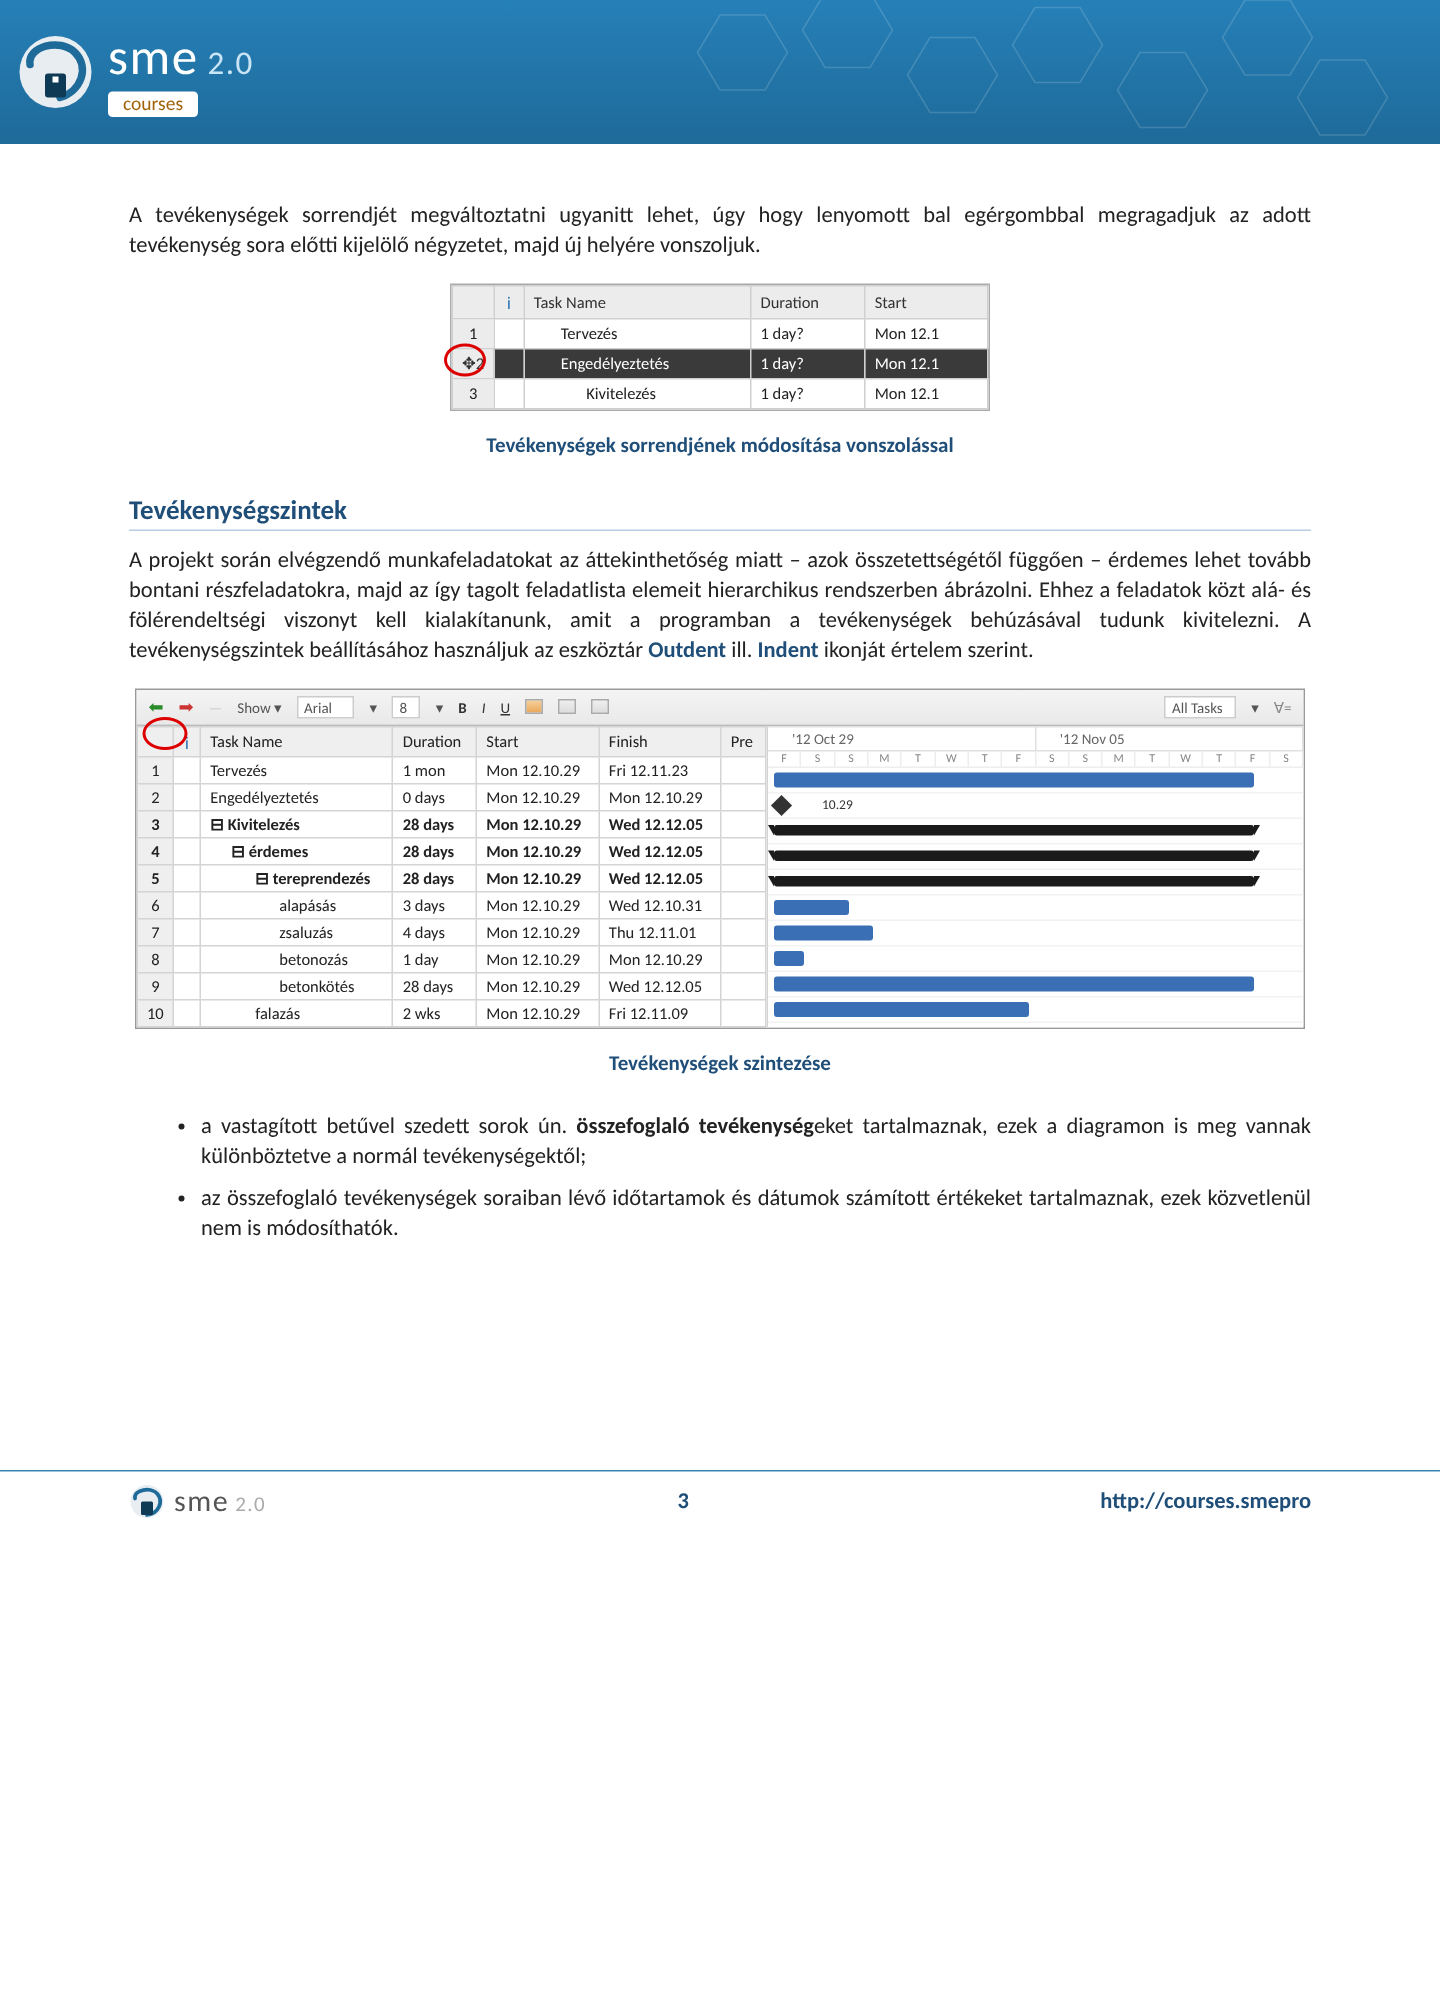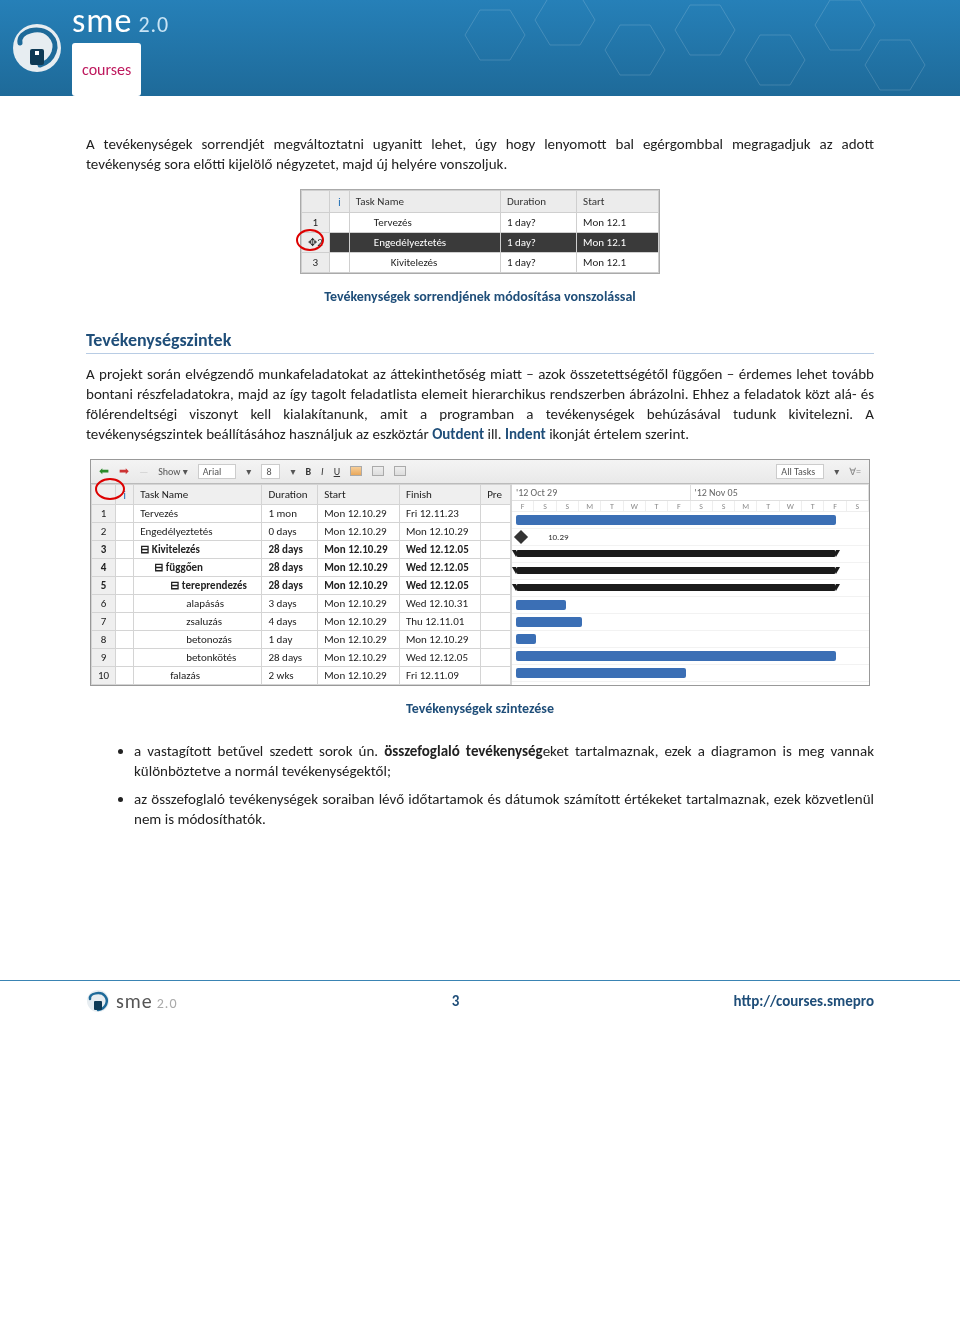--- a/index.html
+++ b/index.html
@@ -36,22 +36,22 @@
     width: 54px; height: 54px;
   }
   .logo-text {
     display: flex; flex-direction: column; justify-content: center;
   }
   .logo-sme {
     color: #fff; font-size: 34px; font-weight: 400; letter-spacing: 1px;
   }
   .logo-sme .two { color: #c9e4f5; font-size: 22px; margin-left: 6px; }
   .logo-courses {
-    background: #fff; color: #be185d; font-size: 16px;
-    padding: 17px 10px; border-radius: 3px; width: fit-content;
+    background: #fff; color: #a16207; font-size: 13px;
+    padding: 1px 10px; border-radius: 3px; width: fit-content;
     margin-top: 2px;
   }
   
   .page {
     padding: 32px 86px 10px 86px;
   }
   h2.section-title {
     color: #1f4e79;
     font-size: 19px;
     font-weight: 700;
@@ -163,21 +163,21 @@
     background:#fff;
     border-left:1px solid #d4d4d4;
     position:relative;
     min-width:340px;
   }
   .s2-gantt-header {
     height: 28px;
     display:flex; flex-direction:column;
   }
   .s2-gantt-dates { display:flex; font-size:10px; color:#666; }
-  .s2-gantt-dates div { flex:1; border:1px solid #e0e0e0; border-left:none; padding:1px 4px; }
+  .s2-gantt-dates div { flex:1; border:1px solid #e0e0e0; border-left:none; padding:1px 16px; }
   .s2-gantt-days { display:flex; font-size:8px; color:#888; }
   .s2-gantt-days div { flex:1; border:1px solid #eee; border-top:none; border-left:none; text-align:center; }
   .s2-gantt-rows { }
   .s2-gantt-row { height:17px; border-bottom:1px solid #f2f2f2; position:relative; }
   .bar { position:absolute; top:3px; height:10px; border-radius:2px; }
   .bar.sum { background:#1b1b1b; height:7px; top:4px; }
   .bar.sum::before, .bar.sum::after { content:""; position:absolute; top:0; width:0; height:0; border-top:7px solid #1b1b1b; }
   .bar.sum::before { left:-4px; border-left:4px solid transparent; }
   .bar.sum::after { right:-4px; border-right:4px solid transparent; }
   .bar.task { background:#3b6fb5; }
@@ -348,21 +348,21 @@
                 <td></td>
                 <td class="indent0">⊟ Kivitelezés</td>
                 <td>28 days</td>
                 <td>Mon 12.10.29</td>
                 <td>Wed 12.12.05</td>
                 <td></td>
               </tr>
               <tr class="boldrow">
                 <td class="rownum">4</td>
                 <td></td>
-                <td class="indent1">⊟ függően</td>
+                <td class="indent1">⊟ érdemes</td>
                 <td>28 days</td>
                 <td>Mon 12.10.29</td>
                 <td>Wed 12.12.05</td>
                 <td></td>
               </tr>
               <tr class="boldrow">
                 <td class="rownum">5</td>
                 <td></td>
                 <td class="indent2">⊟ tereprendezés</td>
                 <td>28 days</td>

